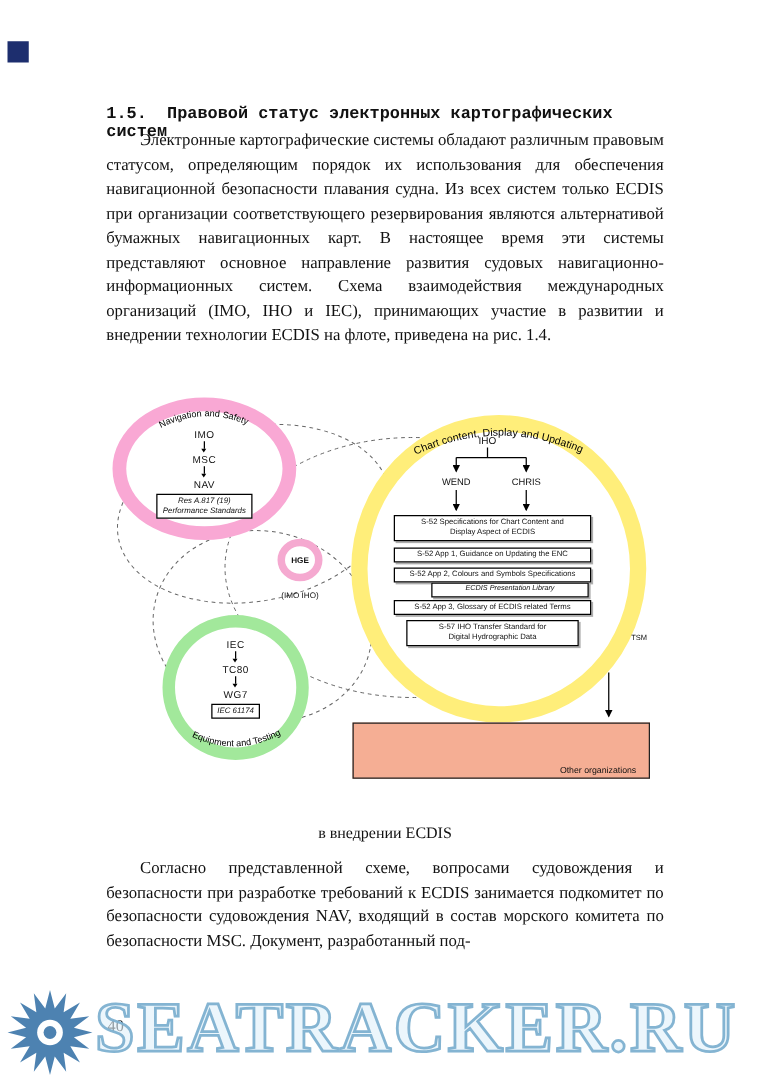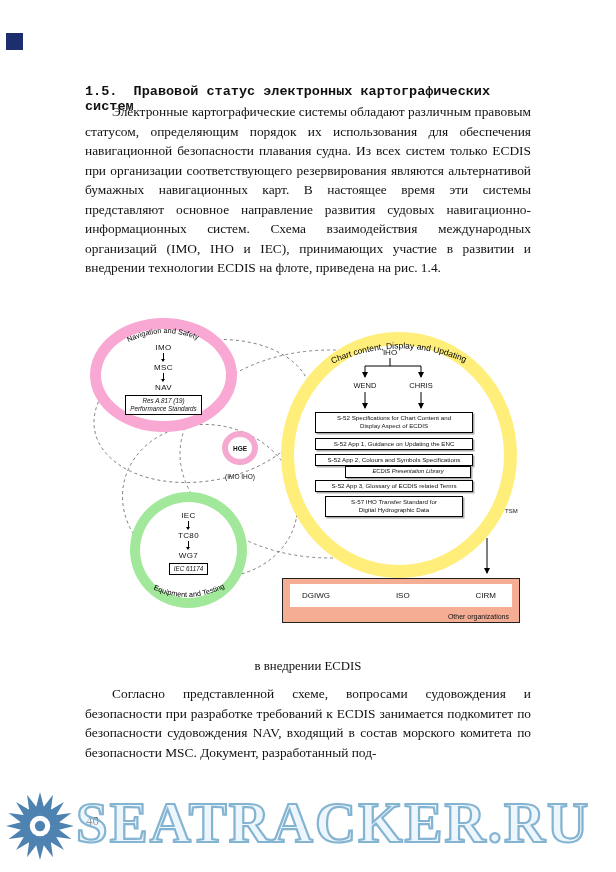--- a/index.html
+++ b/index.html
@@ -141,25 +141,20 @@
     <div class="sbox b3">S-52 App 2, Colours and Symbols Specifications</div>
     <div class="sbox b3sub">ECDIS Presentation Library</div>
     <div class="sbox b4">S-52 App 3, Glossary of ECDIS related Terms</div>
     <div class="sbox b5">
       <div>S-57  IHO Transfer Standard for</div>
       <div>Digital Hydrographic Data</div>
     </div>
     <div class="tsm">TSM</div>
 
     <div class="others">
-      <div class="others-inner">
-        <span>DGIWG</span>
-        <span>ISO</span>
-        <span>CIRM</span>
-      </div>
       <div class="others-label">Other organizations</div>
     </div>
 
     <svg class="front" viewBox="0 0 616 332">
       <defs>
         <path id="navArc" d="M 103 52 Q 163 0 224 48" fill="none"></path>
         <path id="chartArc" d="M 294 78 Q 399 4 504 76" fill="none"></path>
         <path id="equipArc" d="M 137 272 Q 188 307 241 270" fill="none"></path>
         <marker id="ah" markerWidth="6" markerHeight="6" refX="5" refY="3" orient="auto" markerUnits="userSpaceOnUse">
           <path d="M0,0 L6,3 L0,6 Z" fill="#000"></path>

